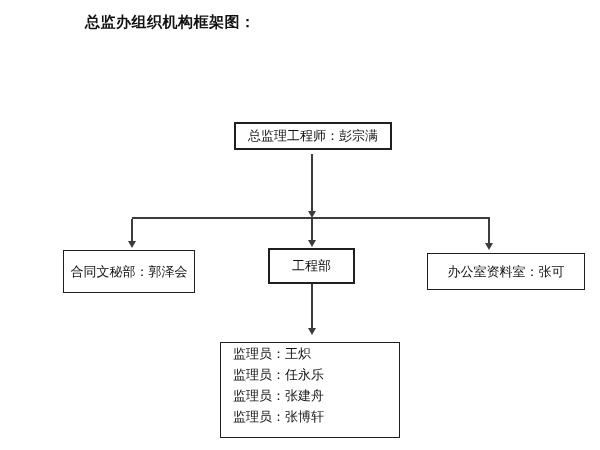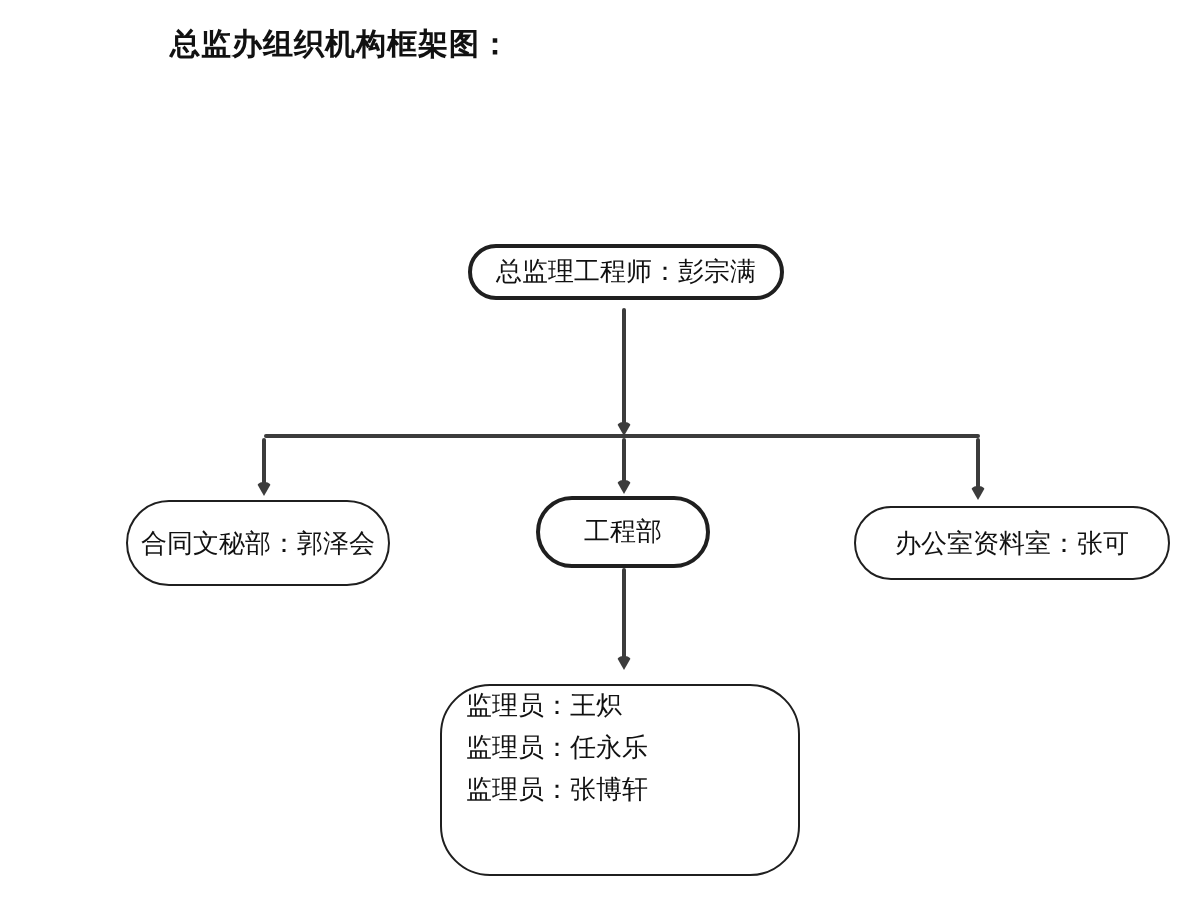--- a/index.html
+++ b/index.html
@@ -1,21 +1,21 @@
 <!DOCTYPE html>
 <html style="--line: #3c3c3c; --box-border: #1f1f1f; --text: #111111; --background: #ffffff;"><head>
 <meta charset="utf-8">
 <style>
   :root {
     --line: #3c3c3c;
     --box-border: #1f1f1f;
     --text: #111111;
     --background: #ffffff;
   }
-  * { margin: 0; padding: 0; box-sizing: border-box; border-radius: 25px; }
+  * { margin: 0; padding: 0; box-sizing: border-box; }
   html, body { background: #fff; }
   body { font-family: "DejaVu Sans", "Liberation Sans", sans-serif; }
   .page {
     position: relative;
     width: 600px;
     height: 450px;
     background: var(--background);
     overflow: hidden;
     color: var(--text);
   }
@@ -104,16 +104,17 @@
   <div class="box office">
     <span>办公室资料室：张可</span>
   </div>
 
   <div class="line v-supervisors"></div>
   <div class="arrow-down a-supervisors"></div>
 
   <div class="box supervisors">
     <div>监理员：王炽</div>
     <div>监理员：任永乐</div>
+    <div>监理员：张建舟</div>
     <div>监理员：张博轩</div>
   </div>
 
 </div>
 
 </body></html>

